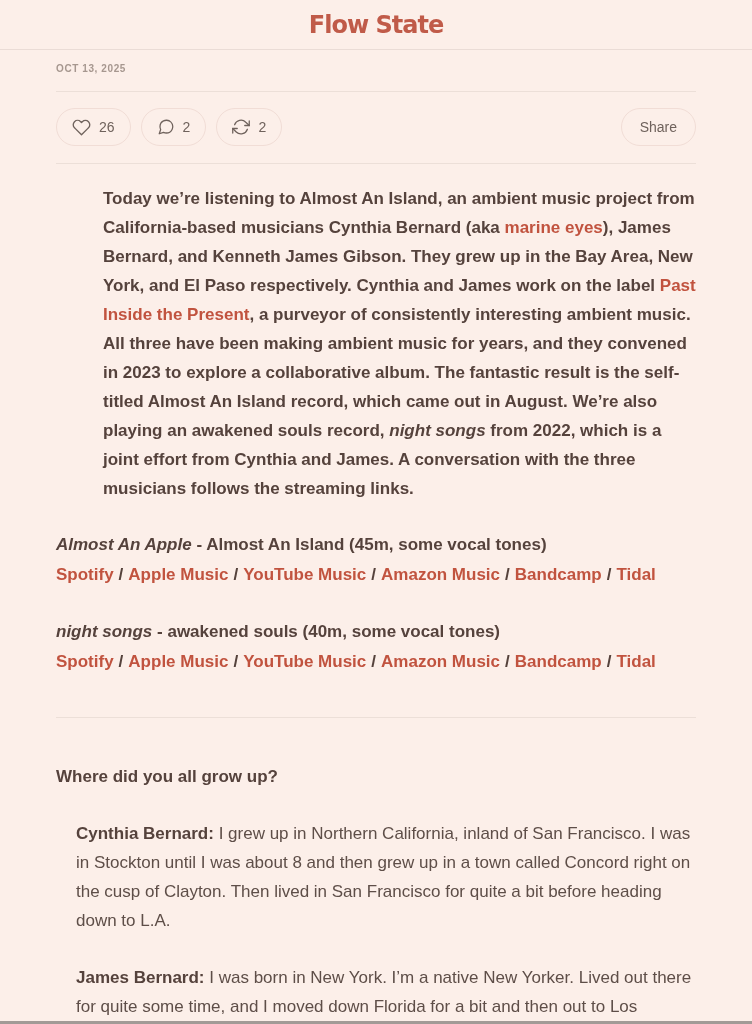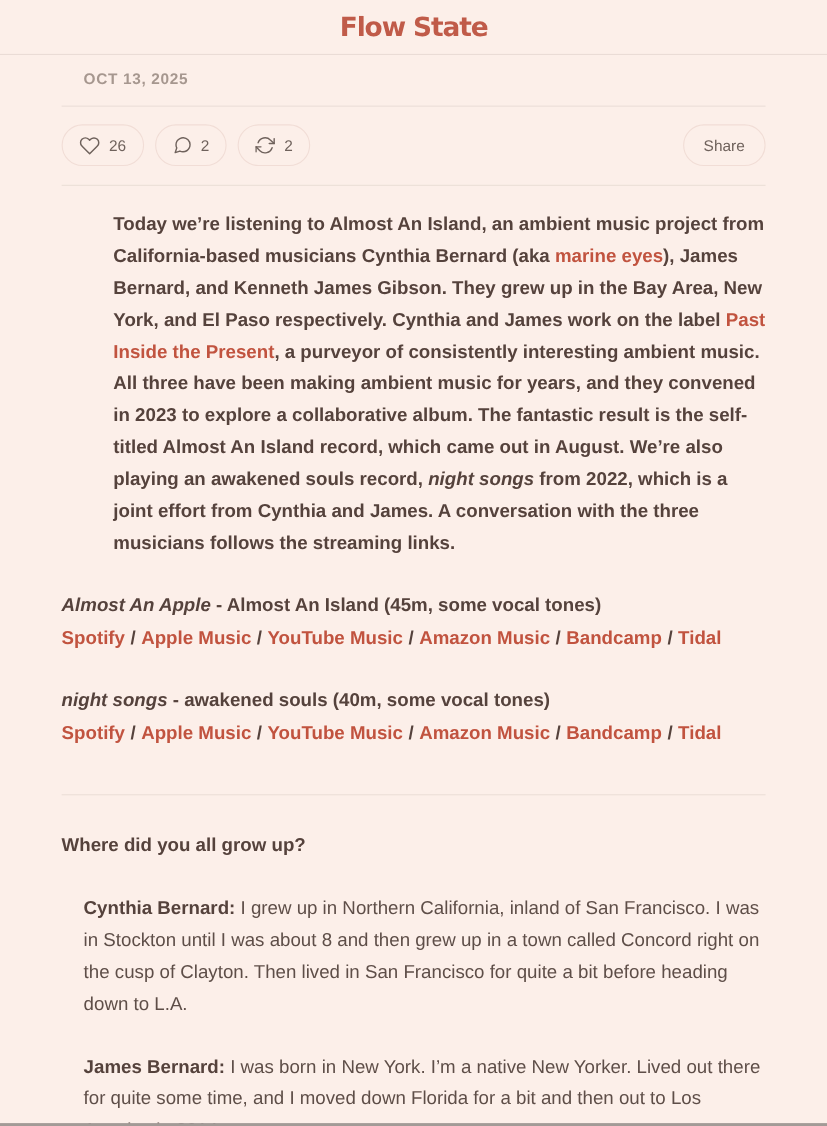--- a/index.html
+++ b/index.html
@@ -26,25 +26,24 @@
   .container { width: 640px; margin: 0 auto; }
   h1.post-title {
     margin-top: 31px;
     font-size: 29px;
     font-weight: 700;
     letter-spacing: -0.3px;
     color: #4e3b35;
   }
   .post-date {
     margin-top: 13px;
-    font-size: 14px;
+    font-size: 10px;
     font-weight: 600;
     letter-spacing: 0.6px;
     color: #a6978f;
-    margin-left: 20px;
   }
   hr.rule { border: none; border-top: 1px solid #ecdfd8; margin-top: 17px; }
   .actions {
     display: flex; align-items: center; gap: 10px;
     margin-top: 16px; height: 38px;
   }
   .pill {
     display: inline-flex; align-items: center; gap: 8px;
     height: 38px; padding: 0 15px;
     background: transparent;
@@ -61,21 +60,21 @@
     margin-top: 20px;
     font-weight: 700;
     color: #55423c;
     margin-left: 47px;
   }
   a.rlink { color: #c1533f; text-decoration: none; font-weight: 700; cursor: pointer; }
   p.album { margin-top: 27px; font-weight: 700; line-height: 30px; }
   p.album em { font-style: italic; }
   .sep { padding: 0 5px; color: #55423c; }
   hr.section { border: none; border-top: 1px solid #ecdfd8; margin-top: 40px; }
-  p.question { margin-top: 31px; font-weight: 700; color: #55423c; font-size: 17px; }
+  p.question { margin-top: 44px; font-weight: 700; color: #55423c; font-size: 17px; }
   p.answer {
     margin-top: 28px;
     font-weight: 400;
     color: #5e4e48;
     line-height: 29px;
     margin-left: 20px;
   }
   p.answer b { font-weight: 700; color: #55423c; }
   .bottom-edge {
     position: fixed; left: 0; bottom: 0;

